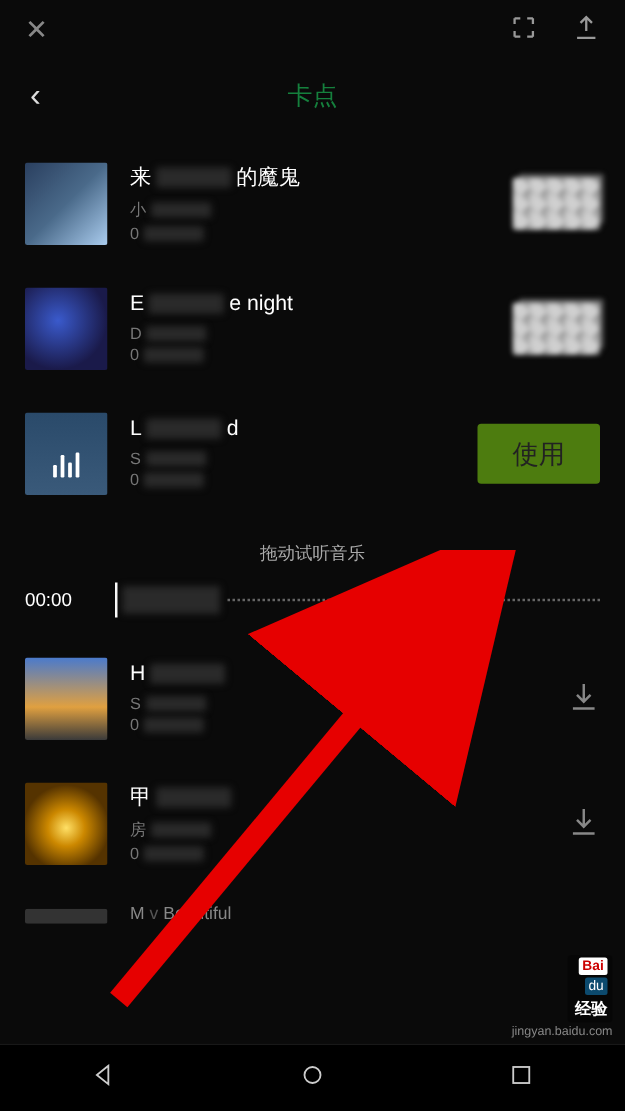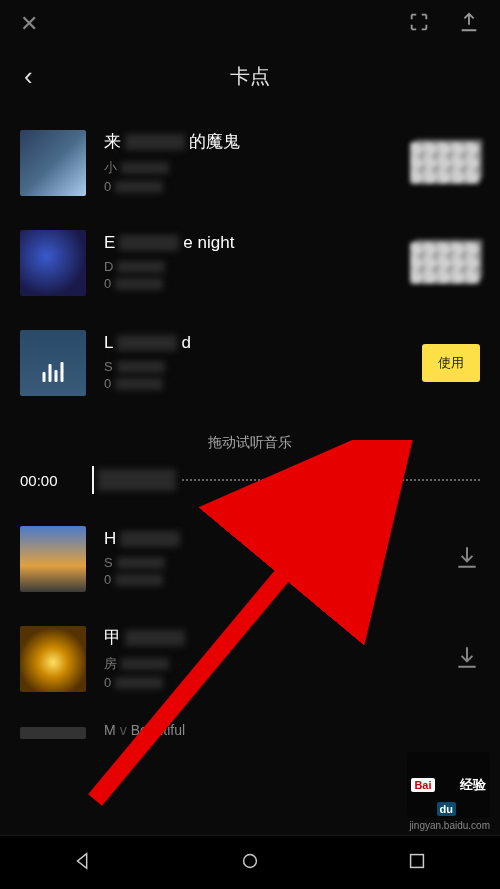--- a/index.html
+++ b/index.html
@@ -28,21 +28,21 @@
       align-items: center;
       padding: 0 24px;
       position: relative;
     }
     .back { font-size: 26px; color: #ddd; font-weight: 300; }
     .title {
       position: absolute;
       left: 50%;
       transform: translateX(-50%);
       font-size: 20px;
-      color: #e5e5e5;
+      color: #15803d;
     }
     .list { padding: 22px 20px 0 20px; }
     .track {
       display: flex;
       align-items: center;
       margin-bottom: 26px;
       min-height: 74px;
     }
     .thumb {
       width: 66px;
@@ -109,26 +109,26 @@
         linear-gradient(-45deg,#999 25%,transparent 25%),
         linear-gradient(45deg,transparent 75%,#aaa 75%),
         linear-gradient(-45deg,transparent 75%,#ccc 75%);
       background-size: 14px 14px;
       background-color:#d0d0d0;
       filter: blur(2px);
       border-radius: 3px;
       box-shadow: 4px -4px 0 -1px #555;
     }
     .use-btn {
-      background: #fde047;
+      background: #4d7c0f;
       color: #222;
       border: none;
       border-radius: 3px;
-      padding: 10px 16px;
-      font-size: 13px;
+      padding: 10px 28px;
+      font-size: 21px;
     }
     .download-icon svg { width: 26px; height: 26px; }
     .scrub-label {
       font-size: 14px;
       color: #aaa;
       padding: 8px 20px 14px 20px;
       text-align: center;
     }
     .scrub-row {
       display: flex;
@@ -186,28 +186,29 @@
     .nav-bar svg { width: 22px; height: 22px; }
     .watermark {
       position: absolute;
       right: 10px;
       bottom: 58px;
       text-align: right;
       z-index: 60;
     }
     .wm-logo {
       display: inline-flex;
-      align-items: center;
+      align-items: flex-end;
       gap: 2px;
       background: rgba(0,0,0,0.3);
       padding: 2px 4px;
       border-radius: 3px;
+      flex-direction: column;
     }
     .wm-bai { background:#fff; color:#c00; font-size:11px; font-weight:bold; padding:1px 3px; border-radius:2px; }
-    .wm-du { background:#0c4a6e; color:#fff; font-size:11px; font-weight:bold; padding:1px 3px; border-radius:2px;margin-top:48px; }
+    .wm-du { background:#0c4a6e; color:#fff; font-size:11px; font-weight:normal; padding:1px 3px; border-radius:2px; }
     .wm-jy { color:#fff; font-size:13px; font-weight:bold; margin-left:2px;font-family:Liberation Serif, serif; }
     .wm-url { color:#888; font-size:10px; margin-top:2px; }
   </style>
 </head>
 <body>
 
 <div class="top-bar">
   <div class="close">✕</div>
   <div class="right">
     <span class="icon-expand">

